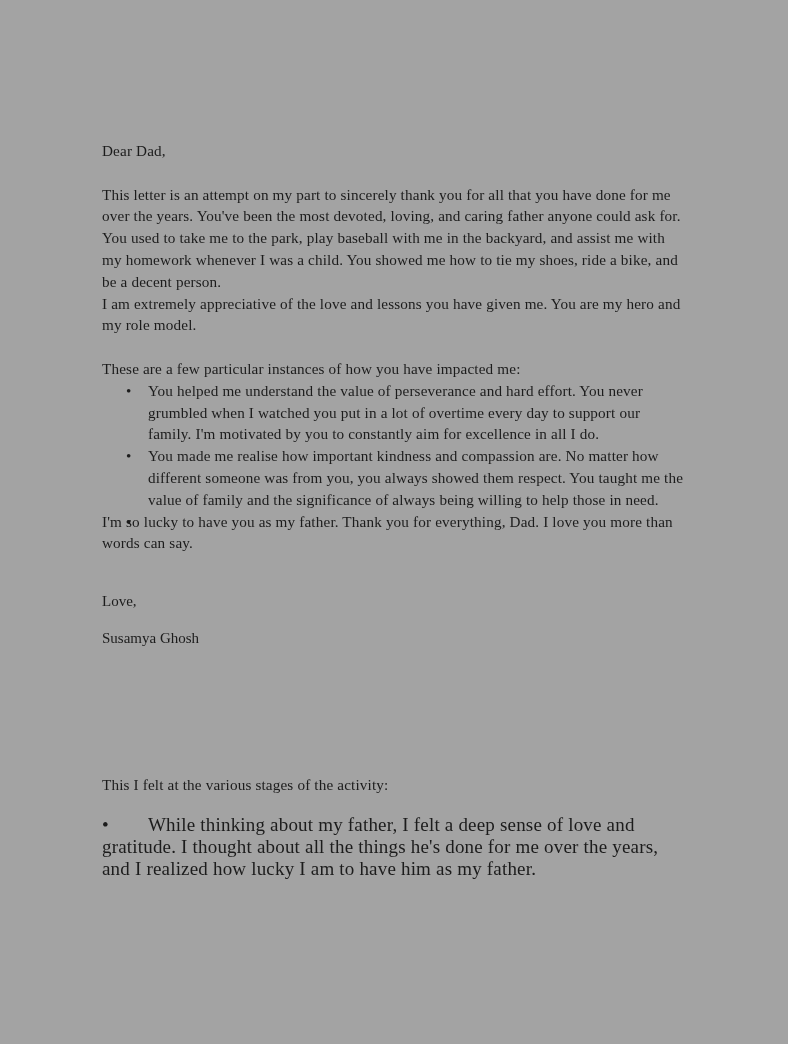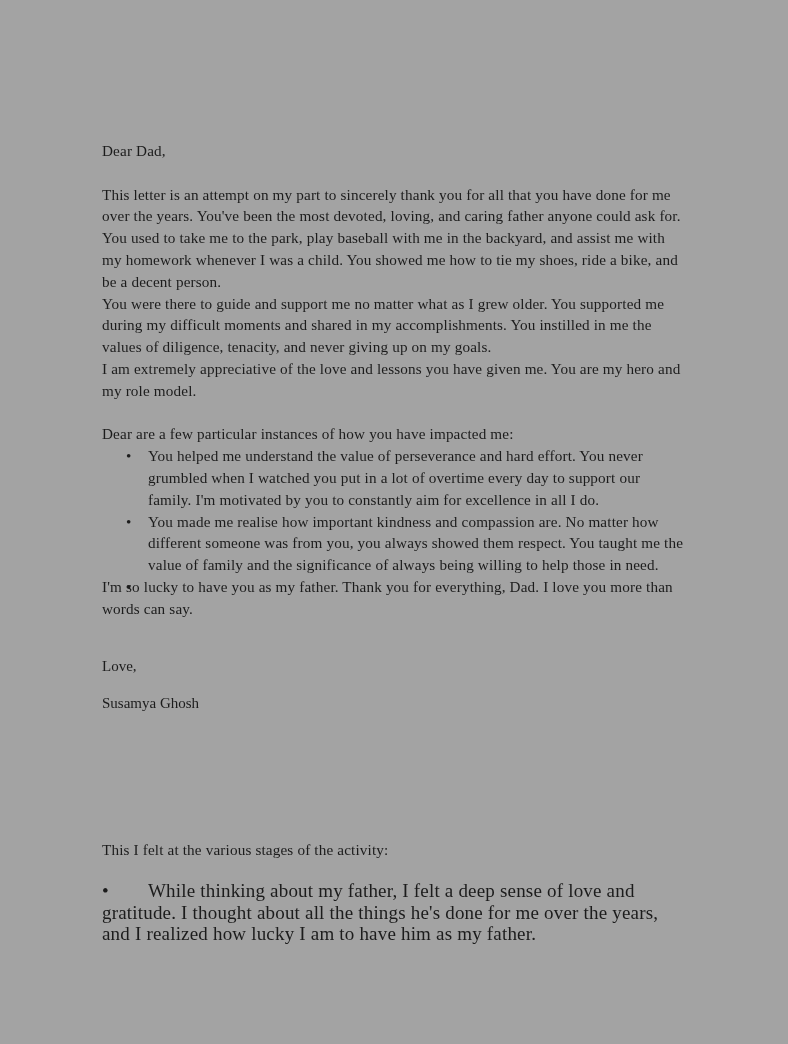--- a/index.html
+++ b/index.html
@@ -87,27 +87,26 @@
 
 <div class="page">
   <div class="doc-body">
 
     <p class="para">Dear Dad,</p>
 
     <div class="blank-line"></div>
 
     <p class="para">This letter is an attempt on my part to sincerely thank you for all that you have done for me over the years. You've been the most devoted, loving, and caring father anyone could ask for. You used to take me to the park, play baseball with me in the backyard, and assist me with my homework whenever I was a child. You showed me how to tie my shoes, ride a bike, and be a decent person.</p>
 
-    <p class="para">You were there to guide and support me no matter what as I grew older. You supported me during my difficult moments and shared in my accomplishments. You instilled in me the values of diligence, tenacity, and never giving up on my goals.</p>
 
     <p class="para">I am extremely appreciative of the love and lessons you have given me. You are my hero and my role model.</p>
 
     <div class="blank-line"></div>
 
-    <p class="para">Dear are a few particular instances of how you have impacted me:</p>
+    <p class="para">These are a few particular instances of how you have impacted me:</p>
 
     <ul class="bullet-list">
       <li class="bullet-item">
         <span class="bullet-glyph">•</span>
         <span>You helped me understand the value of perseverance and hard effort. You never grumbled when I watched you put in a lot of overtime every day to support our family. I'm motivated by you to constantly aim for excellence in all I do.</span>
       </li>
       <li class="bullet-item">
         <span class="bullet-glyph">•</span>
         <span>You made me realise how important kindness and compassion are. No matter how different someone was from you, you always showed them respect. You taught me the value of family and the significance of always being willing to help those in need.</span>
       </li>

